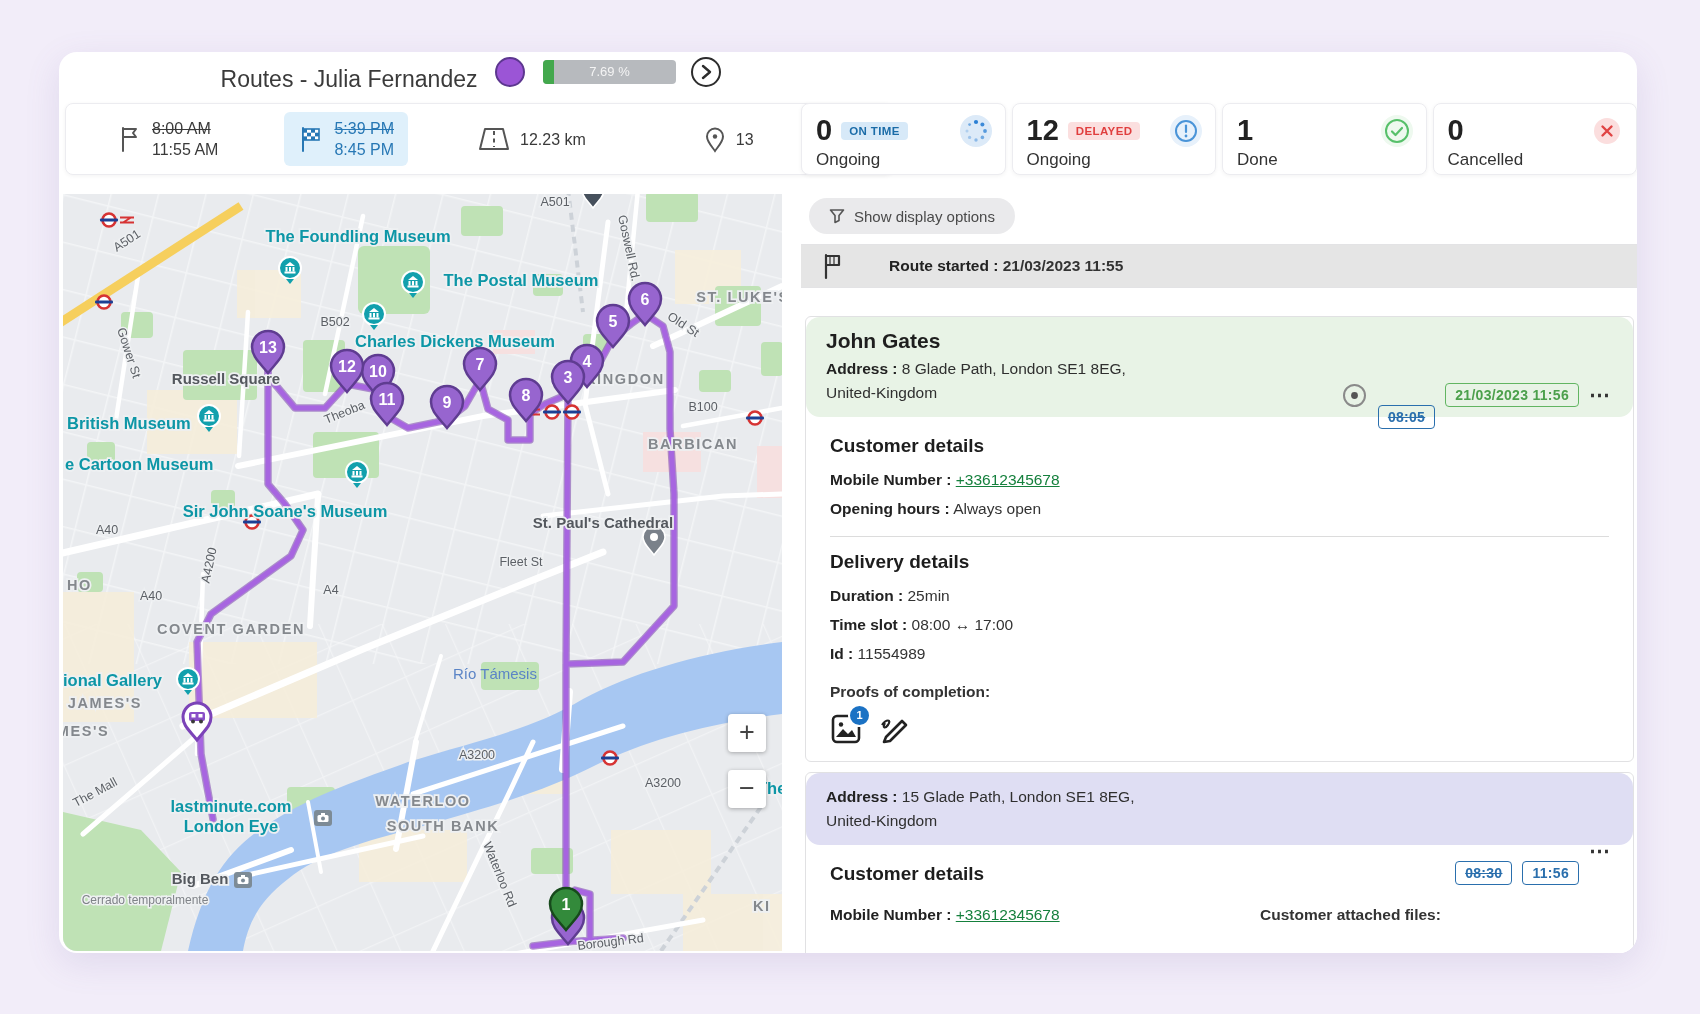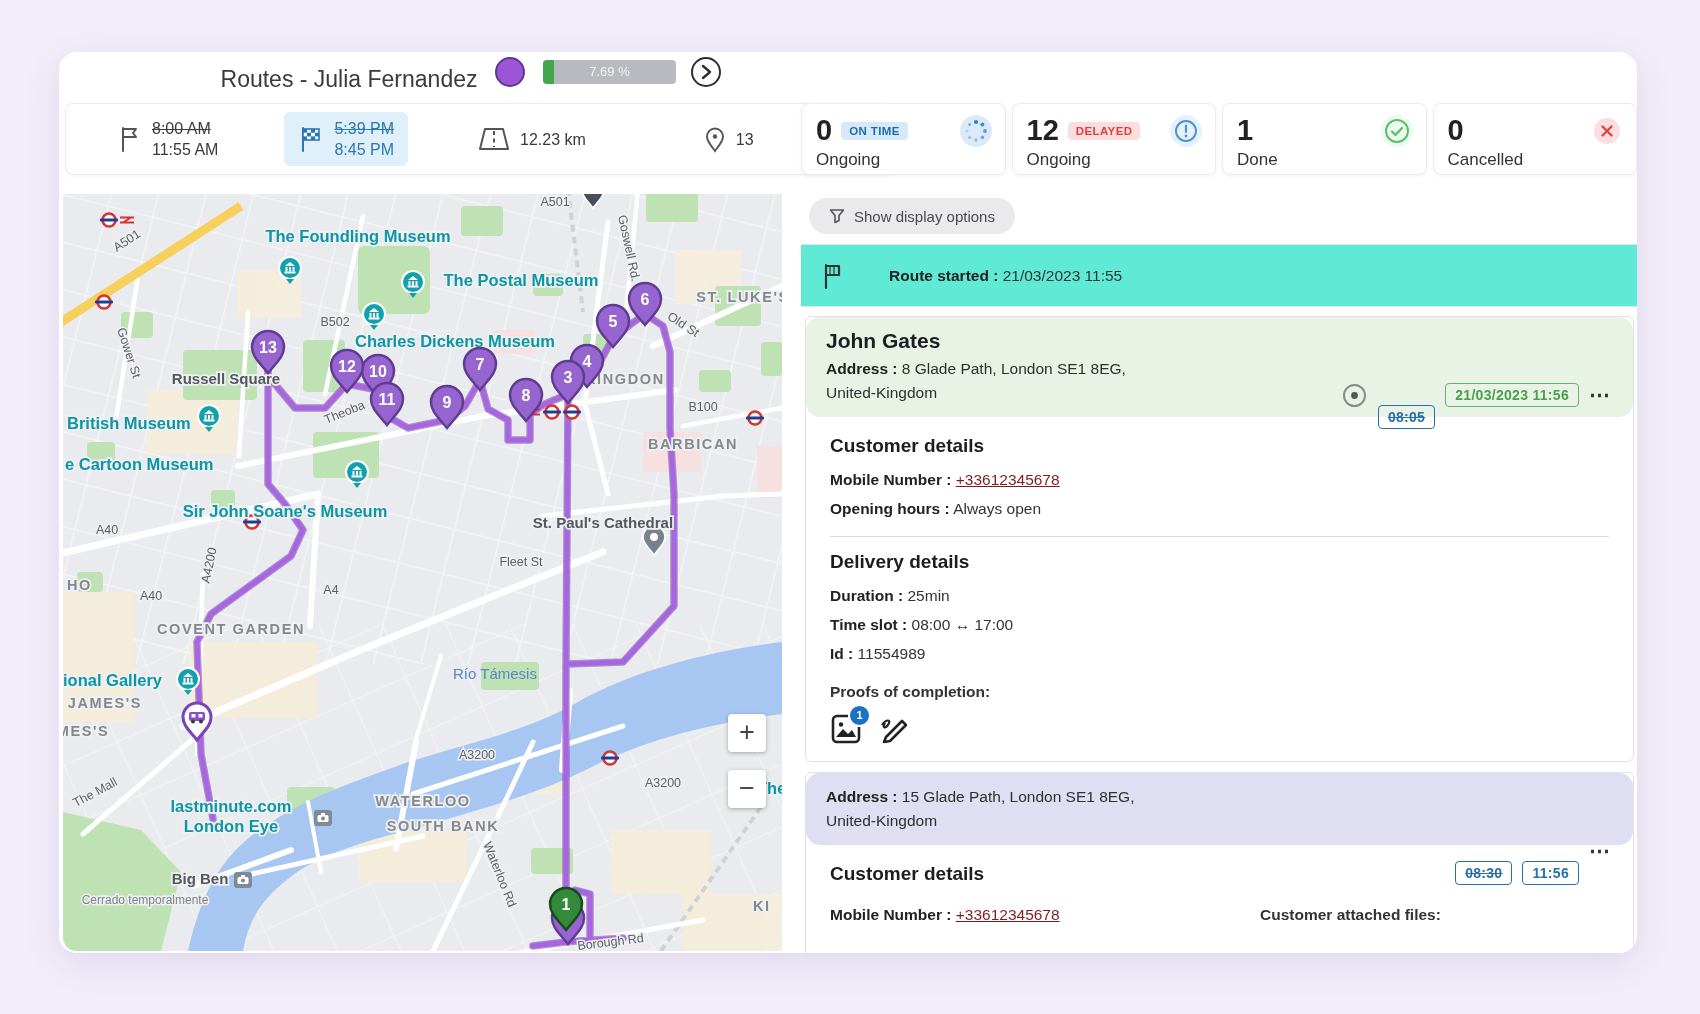--- a/index.html
+++ b/index.html
@@ -45,43 +45,43 @@
   .ml-dark{fill:#54585e;font-size:15px;font-weight:600;paint-order:stroke;stroke:#eef0f2;stroke-width:3.5px;}
   .ml-area{fill:#84888d;font-size:14.5px;font-weight:600;letter-spacing:1.6px;paint-order:stroke;stroke:#eef0f2;stroke-width:3.5px;}
   .ml-road{fill:#5c6066;font-size:12.5px;paint-order:stroke;stroke:#eef0f2;stroke-width:3px;}
   .ml-water{fill:#5b84c6;font-size:15px;paint-order:stroke;stroke:#a7c7f2;stroke-width:0;}
   .ml-small{fill:#7f8388;font-size:12px;paint-order:stroke;stroke:#eef0f2;stroke-width:3px;}
   .mk-num{fill:#fff;font-size:16px;font-weight:700;text-anchor:middle;}
   
   .panel{position:absolute;left:742px;top:138px;width:836px;height:763px;overflow:hidden;background:#fff;}
   .pill{position:absolute;left:8px;top:8px;height:36px;border:none;background:#eaeaec;border-radius:18px;
     display:flex;align-items:center;gap:9px;padding:0 20px;font-size:15px;color:#4a4a4a;font-family:"Liberation Sans",sans-serif;cursor:pointer;}
-  .route-bar{position:absolute;left:0;right:0;top:54px;height:63px;background:#5eead4;border-top:1px solid #e3e3e5;border-bottom:1px solid #e3e3e5;
-    display:flex;align-items:center;box-sizing:border-box;}
+  .route-bar{position:absolute;left:0;right:0;top:54px;height:44px;background:#e5e5e5;border-top:1px solid #e3e3e5;border-bottom:1px solid #e3e3e5;
+    display:flex;align-items:center;box-sizing:border-box;font-weight:bold;}
   .route-bar .rb-text{margin-left:44px;font-size:15.5px;color:#333;}
   .route-bar b{color:#222;}
   .stop-card{position:absolute;left:4px;right:3px;background:#fff;border:1px solid #e1e1e3;border-radius:6px;overflow:hidden;}
   .card-john{top:126px;}
   .card-mary{top:582px;height:400px;}
   .stop-head{padding:12px 20px;position:relative;border-radius:14px;}
   .head-green{background:#e8f3e6;}
   .head-lav{background:#dfdef3;}
   .stop-name{font-size:21px;font-weight:700;color:#1e1e1e;margin-bottom:4px;}
   .stop-addr{font-size:15.5px;color:#2f2f2f;line-height:24px;max-width:420px;}
   .stop-addr b{color:#222;}
   .head-right{position:absolute;right:22px;top:44px;display:flex;align-items:center;gap:10px;}
   .time-badge{border:1.5px solid;border-radius:4px;padding:3px 9px;font-size:14px;font-weight:700;letter-spacing:.3px;background:transparent;}
   .tb-blue{color:#2a6fad;border-color:#2a6fad;margin-top:44px;}
   .tb-green{color:#4ca04c;border-color:#62b562;}
   .kebab{font-size:21px;color:#333;font-weight:700;letter-spacing:1px;cursor:pointer;line-height:20px;}
   .stop-body{padding:16px 24px 16px 24px;}
   .stop-body h3{font-size:19px;font-weight:800;color:#1d1d1d;margin:2px 0 12px 0;}
   .stop-body p{font-size:15.5px;color:#333;margin:7px 0;line-height:22px;}
   .stop-body b{color:#222;}
-  .stop-body a{color:#7f1d1d;}
+  .stop-body a{color:#15803d;}
   .stop-body hr{border:none;border-top:1px solid #dcdcdc;margin:16px 0 14px 0;}
   .proofs-label{font-weight:700;margin-top:16px !important;}
   .proofs{display:flex;gap:16px;margin-top:10px;}
   .proof{position:relative;width:32px;height:32px;cursor:pointer;}
   .pbadge{position:absolute;top:-9px;right:-9px;width:19px;height:19px;border-radius:50%;background:#1b72c4;border:2px solid #fff;
     color:#fff;font-size:11px;font-weight:700;text-align:center;line-height:19px;box-sizing:content-box;}
   .cols{display:flex;}
   .cols .c1{width:430px;}
   .attached{font-weight:700;color:#222;font-size:15.5px;margin:7px 0;}
 </style>

